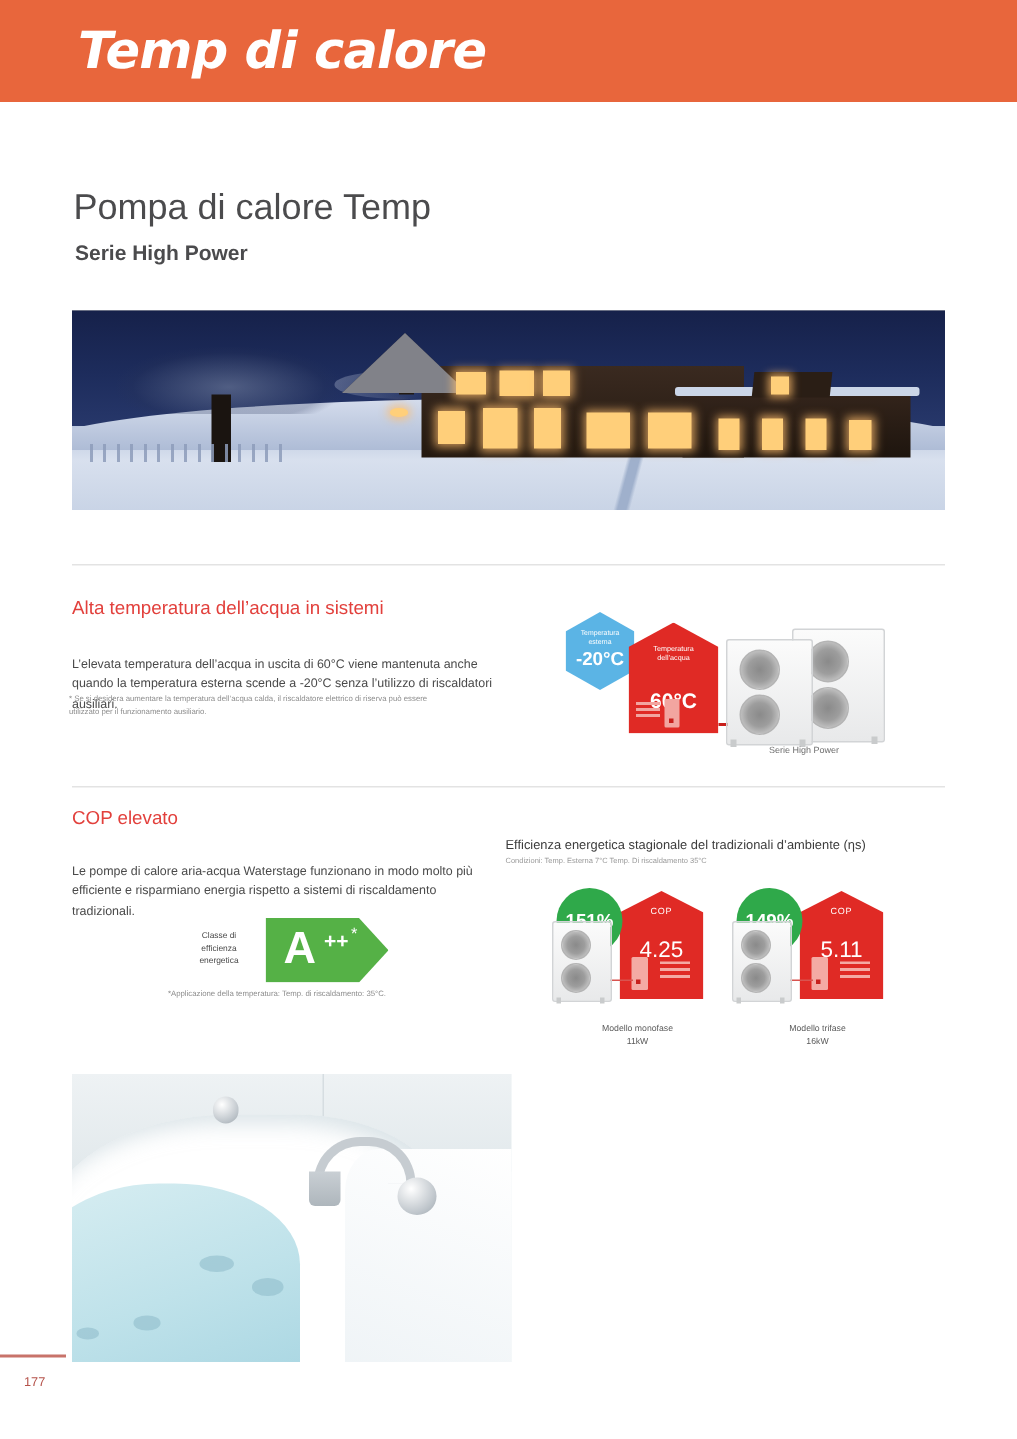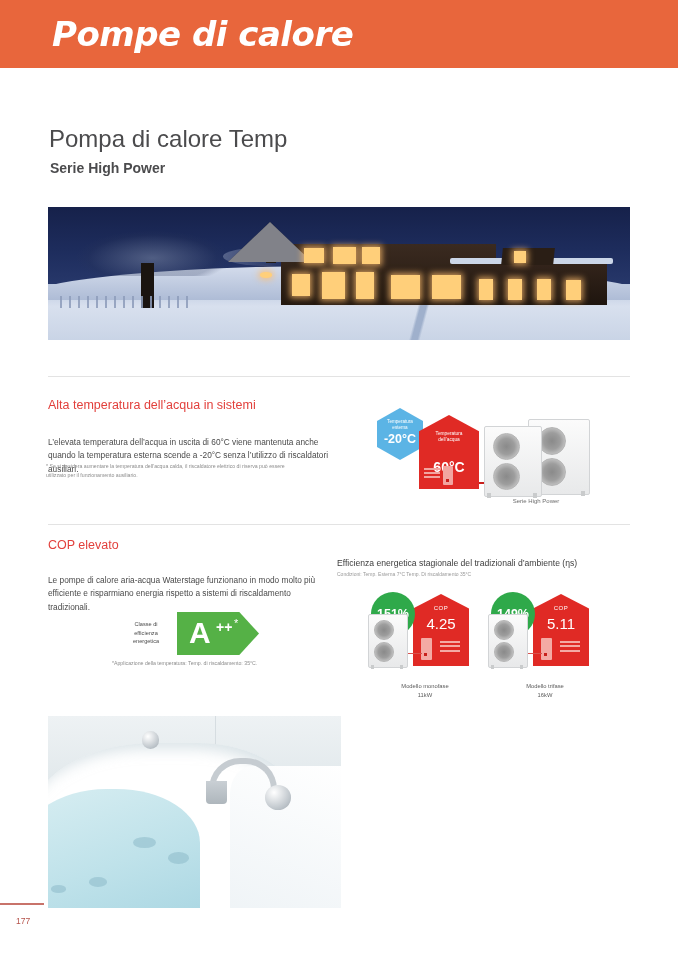--- a/index.html
+++ b/index.html
@@ -200,21 +200,21 @@
     position:absolute;left:112px;top:660px;font-size:5.2px;color:#8d8d8d;
   }
 
   
   .gauge-red{
     position:absolute;width:56px;height:72px;background:#e02a25;
     clip-path:polygon(50% 0%,100% 20%,100% 100%,0% 100%,0% 20%);
     color:#fff;text-align:center;
   }
   .gauge-red .cop{font-size:6px;display:block;margin-top:11px;letter-spacing:.5px;}
-  .gauge-red .val{font-size:15px;display:block;margin-top:4px;}
+  .gauge-red .val{font-size:15px;display:block;margin-top:14px;}
   .circ{
     position:absolute;width:44px;height:44px;border-radius:50%;
     background:#2fa94a;color:#fff;text-align:center;
     font-size:12.5px;font-weight:bold;line-height:44px;
   }
   .eta{
     position:absolute;font-size:4.6px;color:#7a7a7a;
   }
   .gauge-cap{
     position:absolute;width:110px;text-align:center;font-size:5.8px;
@@ -264,21 +264,21 @@
   }
 
   
   .footer-rule{position:absolute;left:0;top:903px;width:44px;height:2px;background:#c8736a;}
   .page-num{position:absolute;left:16px;top:916px;font-size:8.5px;color:#b5524a;}
 </style>
 </head>
 <body>
 
 <div class="header-bar"></div>
-<div class="header-title">Pompe di calore</div>
+<div class="header-title">Temp di calore</div>
 <div class="header-rule"></div>
 
 <div class="page-title">Pompa di calore Temp</div>
 <div class="page-subtitle">Serie High Power</div>
 
 <div class="hero-photo">
   <div class="sky"></div>
   <div class="snowground"></div>
   <div class="snowdrift"></div>
   <div class="track"></div>

